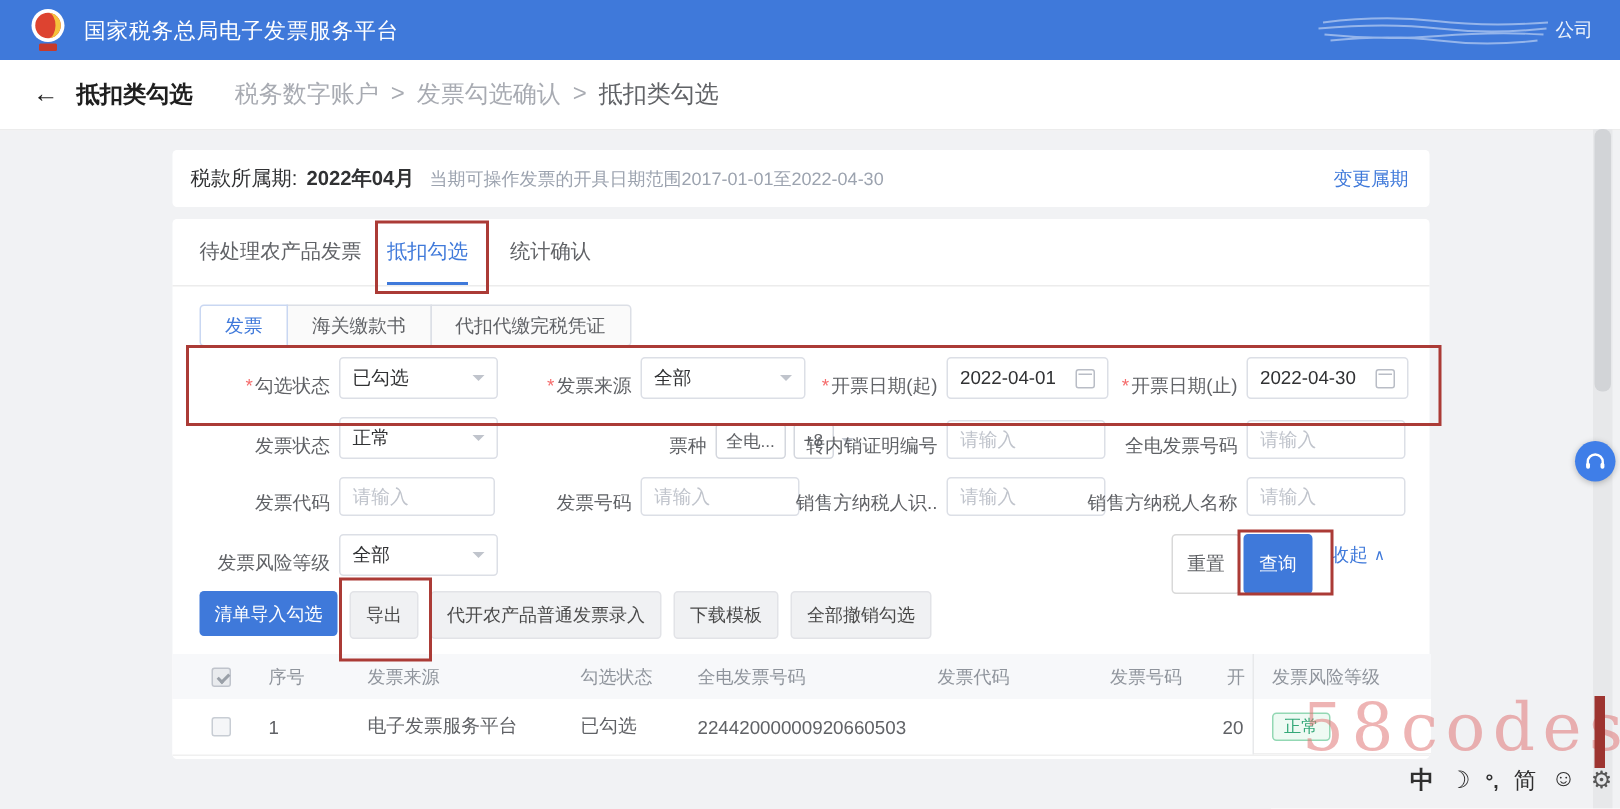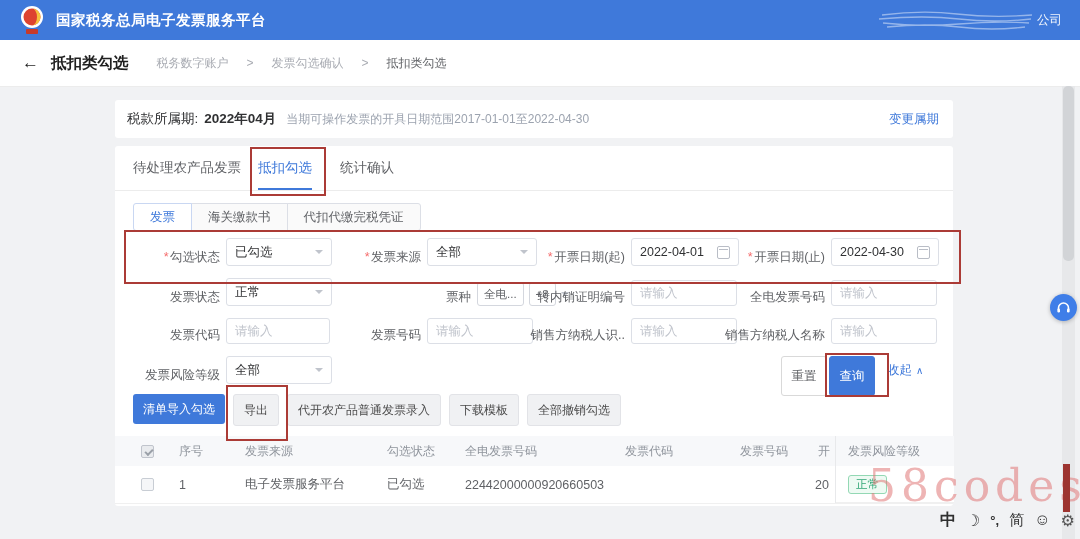--- a/index.html
+++ b/index.html
@@ -1,28 +1,28 @@
 <!DOCTYPE html>
 <html><head>
 <meta charset="utf-8">
 <style>
   html,body{margin:0;padding:0}
   body{width:1080px;height:539px;position:relative;overflow:hidden;background:#f1f2f4;
        font-family:"Liberation Sans","DejaVu Sans",sans-serif;-webkit-font-smoothing:antialiased}
   .abs{position:absolute}
   
   .topbar{left:0;top:0;width:1080px;height:40px;background:#3f79da;display:flex;align-items:center}
-  .topbar-title{color:#fff;font-size:14.5px;font-weight:bold;margin-left:10px;letter-spacing:.5px}
+  .topbar-title{color:#fff;font-size:14.5px;font-weight:normal;margin-left:10px;letter-spacing:.5px}
   .logo{margin-left:18px;width:28px;height:30px}
   .company{position:absolute;right:18px;top:8px;height:24px;display:flex;align-items:center;color:rgba(255,255,255,.92);font-size:12.5px}
   
   .navbar{left:0;top:40px;width:1080px;height:46px;background:#fff;border-bottom:1px solid #ececec;display:flex;align-items:center}
   .back{margin-left:22px;font-size:17px;color:#1f1f1f;cursor:pointer}
   .nav-title{margin-left:12px;font-size:15.5px;font-weight:bold;color:#1f1f1f}
-  .crumbs{margin-left:28px;font-size:12px;color:#a8abb2;display:flex;gap:18px;align-items:center}
+  .crumbs{margin-left:28px;font-size:16px;color:#a8abb2;display:flex;gap:8px;align-items:center}
   .crumbs .last{color:#606266}
   
   .period{left:115px;top:100px;width:838px;height:38px;background:#fff;border-radius:3px;display:flex;align-items:center}
   .p-label{margin-left:12px;font-size:13.5px;font-weight:normal;color:#303133}
   .p-value{margin-left:6px;font-size:13.5px;font-weight:bold;color:#303133}
   .p-hint{margin-left:10px;font-size:12px;color:#9ca3af}
   .p-link{position:absolute;right:14px;color:#3f79da;font-size:12.5px;cursor:pointer}
   
   .card{left:115px;top:146px;width:838px;height:360px;background:#fff;border-radius:3px}
   .tabs{position:absolute;left:0;top:0;width:100%;height:44px;border-bottom:1px solid #ececec}

